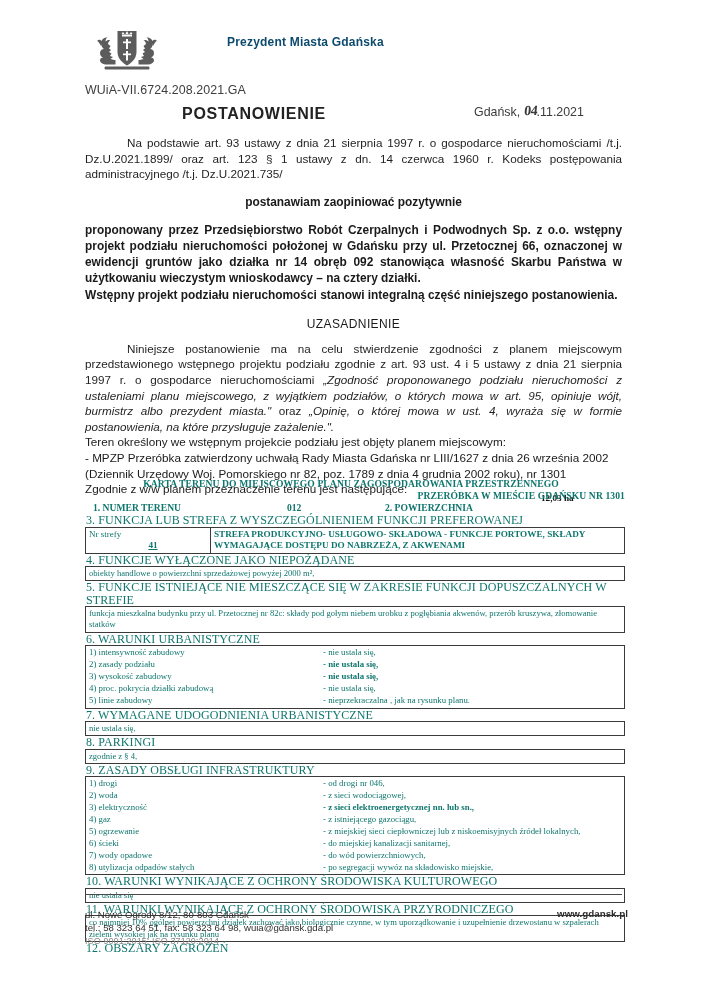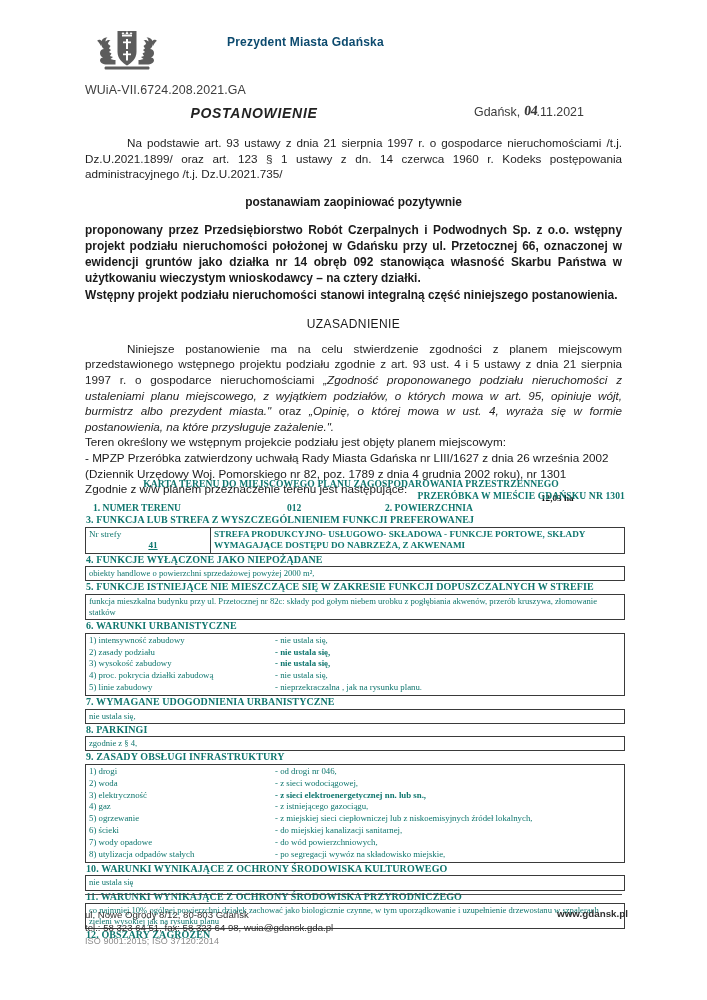--- a/index.html
+++ b/index.html
@@ -24,22 +24,22 @@
     margin-left:31px;
   }
   .sign{
     position:absolute;left:85px;top:83px;
     font-size:12.4px;color:#3d3d3d;letter-spacing:.1px;
   }
 
   
   .doc-title{
     position:absolute;left:0;top:105px;width:592px;
-    text-align:center;font-size:14px;font-weight:bold;
-    letter-spacing:.7px;color:#222;font-style:italic;
+    text-align:center;font-size:16px;font-weight:bold;
+    letter-spacing:.7px;color:#222;
   }
   .doc-title span{display:inline-block;transform:translateX(-42px);}
   .place-date{
     position:absolute;left:474px;top:104px;
     font-size:12.4px;color:#3b3b3b;white-space:nowrap;
   }
   .hand{
     font-family:"Liberation Serif",serif;
     font-weight:bold;font-size:14px;
     display:inline-block;
@@ -89,21 +89,21 @@
   }
   .k-row-num .a{position:absolute;left:8px;}
   .k-row-num .b{position:absolute;left:202px;}
   .k-row-num .c2{position:absolute;left:300px;}
   .area{
     position:absolute;left:541px;top:493px;
     font-family:"Liberation Serif",serif;
     font-size:9.2px;color:#111;white-space:nowrap;font-weight:bold;
   }
   .sec-head{
-    font-weight:bold;font-size:10px;line-height:12.4px;
+    font-weight:normal;font-size:12px;line-height:12.4px;
     letter-spacing:.1px;padding:0 0 0 1px;
   }
   .boxed{
     border:1px solid #3a3a3a;
     font-size:8.6px;line-height:11.2px;
     padding:1px 3px;
     box-sizing:border-box;
   }
   .zone-tbl{
     width:100%;border-collapse:collapse;table-layout:fixed;
@@ -116,21 +116,21 @@
   .zone-tbl td.nr{width:118px;}
   .zone-tbl td.nr .lab{display:block;font-weight:normal;font-size:9px;}
   .zone-tbl td.nr .val{display:block;text-align:center;padding-left:10px;text-decoration:underline;}
   .pairs{
     border:1px solid #3a3a3a;box-sizing:border-box;padding:1px 0 1px 0;
   }
   .pair{
     display:flex;font-size:8.8px;line-height:11.9px;padding:0 3px;
   }
   .pair .k{width:186px;flex:0 0 186px;}
-  .pair .v{flex:1;}
+  .pair .v{flex:1;margin-left:48px;}
   .pair.bld .v{font-weight:bold;}
   .pair.bld .k{font-weight:normal;}
 
   
   .rule{
     position:absolute;left:85px;width:537px;height:0;
     border-top:1.6px solid #4a4a4a;
   }
   .footer{position:absolute;left:85px;top:908px;width:540px;}
   .f-left{

